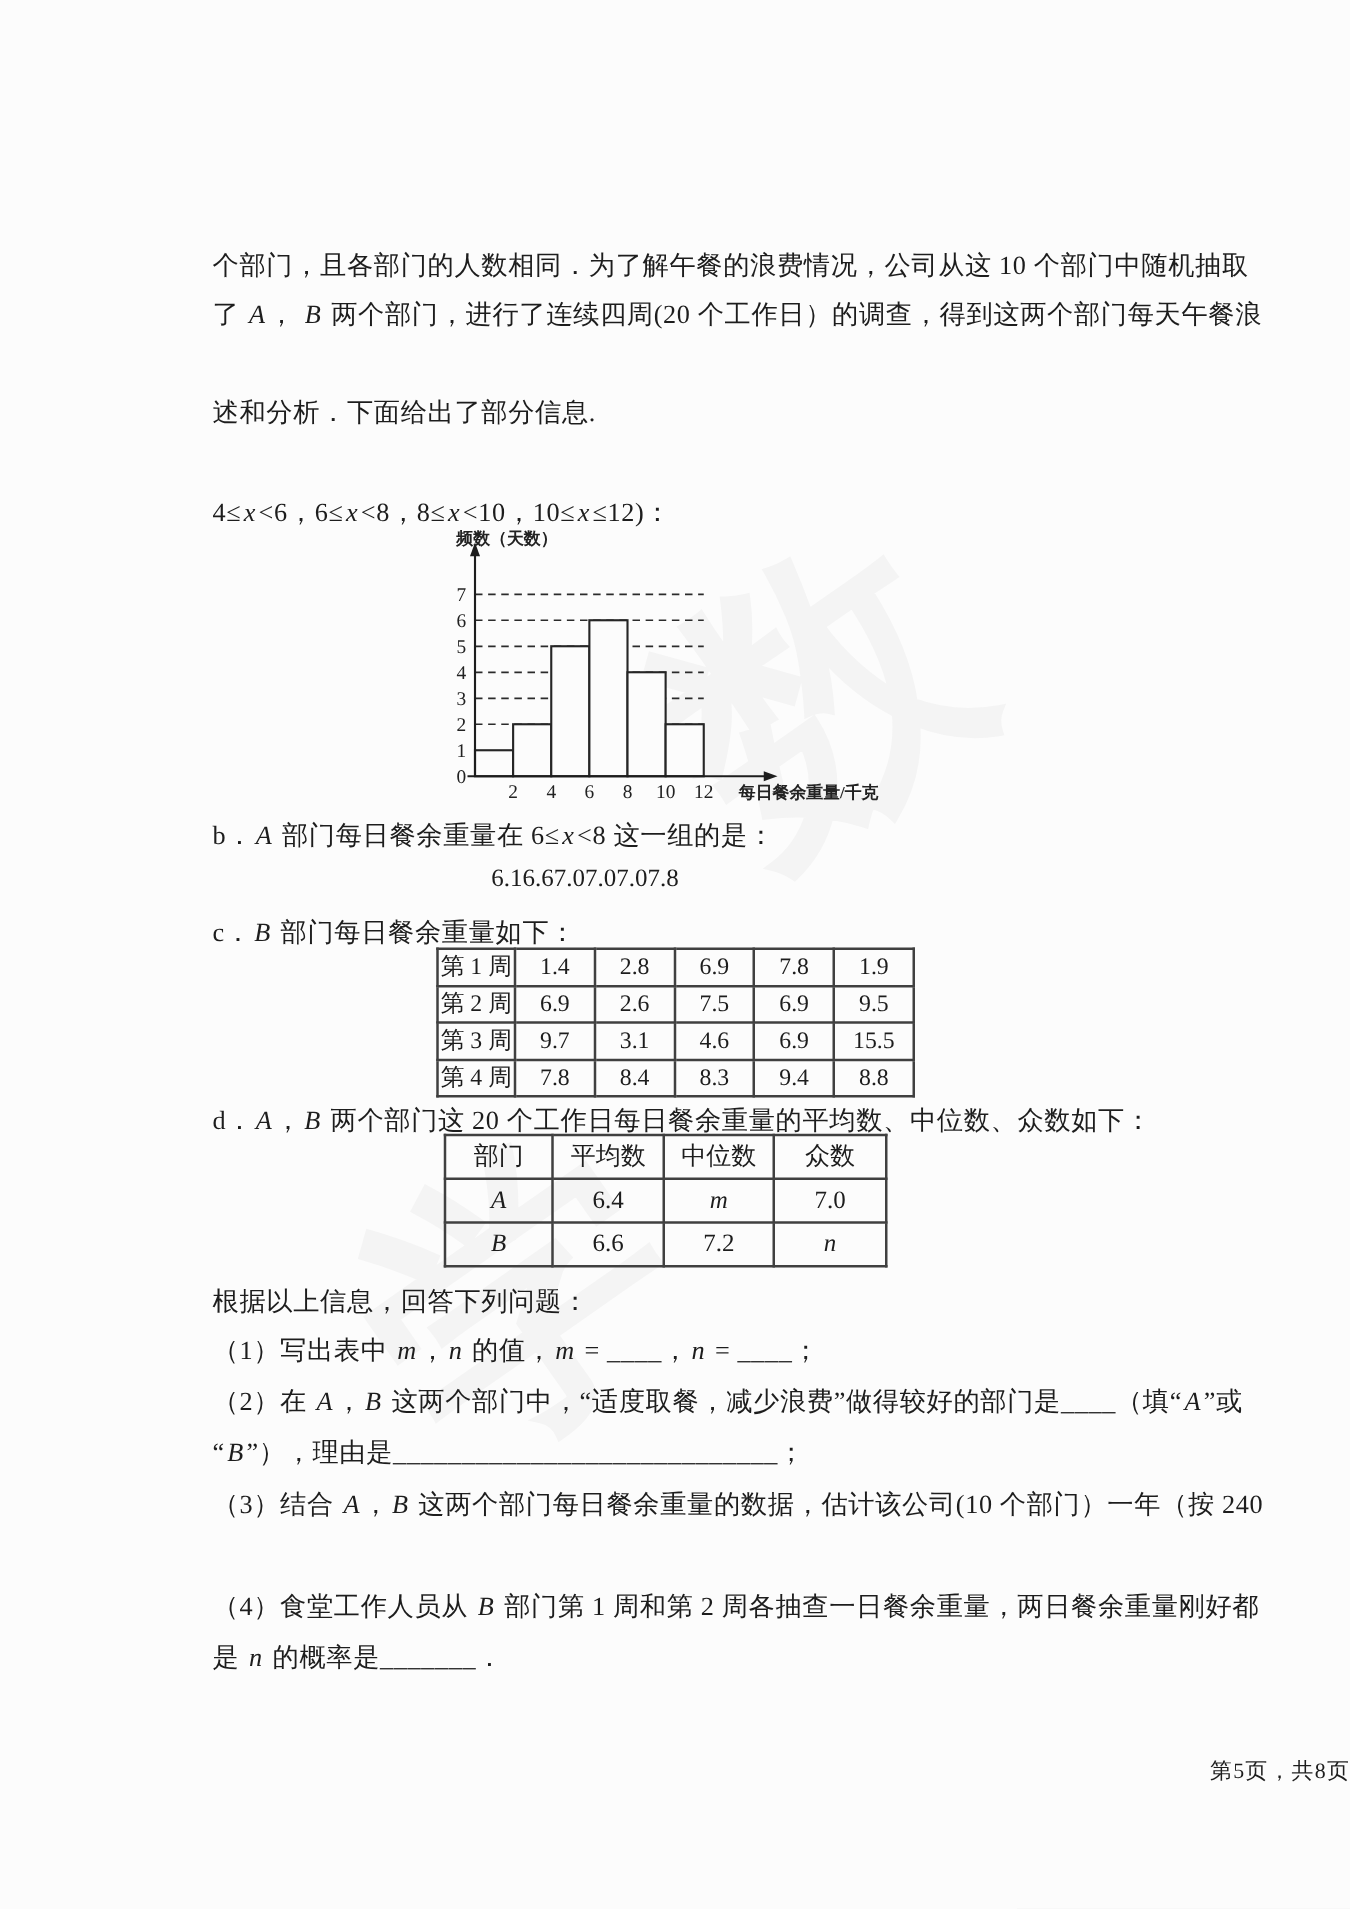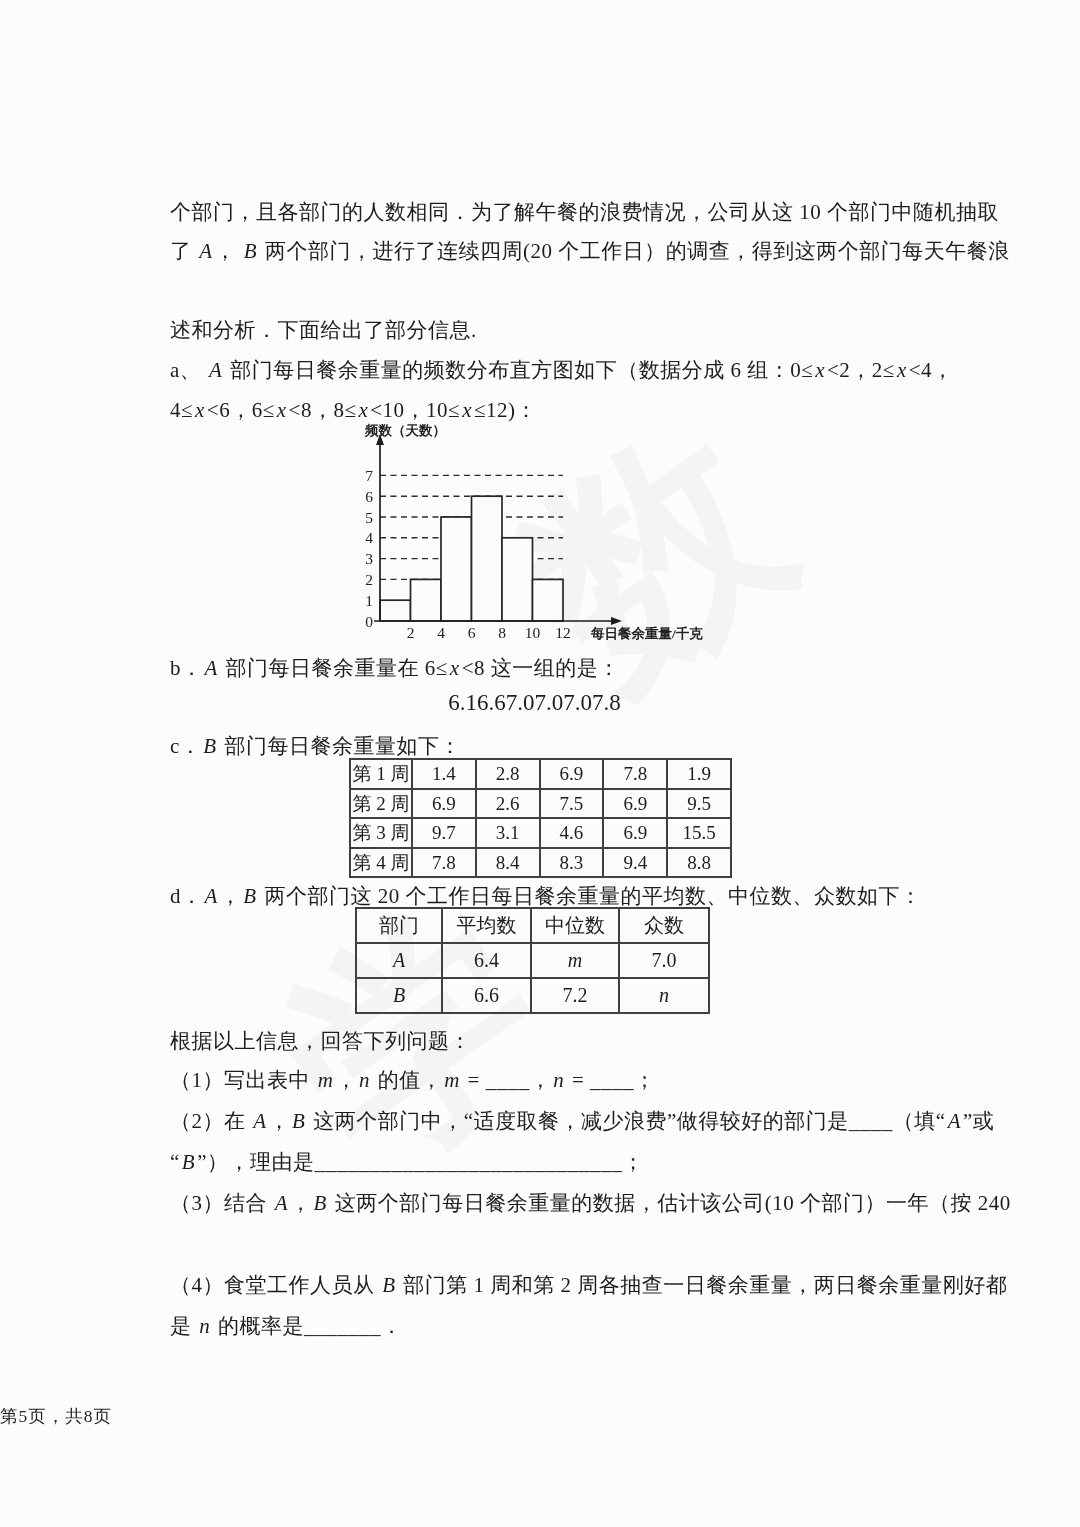--- a/index.html
+++ b/index.html
@@ -10,54 +10,53 @@
     font-family:"Liberation Serif","DejaVu Serif",serif;
   }
   .tl{
     position:absolute; left:170px; width:748px; height:27px;
     font-size:21px; line-height:27px; white-space:nowrap;
     letter-spacing:0.5px;
   }
   .tl i{font-style:italic; padding:0 2px; font-family:"Liberation Serif","DejaVu Serif",serif;}
   #groupvals{
     position:absolute; left:393px; top:691px; width:283px;
-    display:flex; justify-content:center;
-    font-size:23px; line-height:24px;
+    display:flex; justify-content:flex-start;
+    font-size:20px; line-height:24px;
   }
   table{border-collapse:collapse; table-layout:fixed; position:absolute; background:transparent;}
   td,th{border:2px solid #404040; text-align:center; padding:0; font-weight:normal; overflow:hidden;}
   #weektable{left:349px; top:758px; width:381px; font-size:19px;}
   #weektable td{height:27.5px; line-height:27.5px;}
   #statstable{left:355px; top:907px; width:353px; font-size:20px;}
   #statstable td,#statstable th{height:33px; line-height:33px;}
   #statstable i,#weektable i{font-style:italic;}
   #histogram{position:absolute; left:335px; top:422px;}
   #histogram text{font-family:"Liberation Serif","DejaVu Serif",serif; fill:#222;}
   .axis-title{font-weight:bold;}
   #footer{
     position:absolute; left:0; top:1404px; width:1080px;
-    text-align:left; font-size:17.5px; letter-spacing:1px;
+    text-align:right; font-size:17.5px; letter-spacing:1px;
   }
   .wm{
     position:absolute; font-size:235px; color:rgba(110,110,110,0.055);
     transform:rotate(-35deg); pointer-events:none; font-weight:bold;
   }
 </style>
 </head>
 <body>
 
 <div id="page">
 
   <div class="wm" style="left:540px; top:400px;">数</div>
   <div class="wm" style="left:300px; top:880px;">学</div>
 
   <div class="tl" style="top:199px"><span>个部门，且各部门的人数相同．为了解午餐的浪费情况，公司从这 10 个部门中随机抽取</span></div>
   <div class="tl" style="top:238px"><span>了 </span><i>A</i><span>， </span><i>B</i><span> 两个部门，进行了连续四周(20 个工作日）的调查，得到这两个部门每天午餐浪</span></div>
   <div class="tl" style="top:317px"><span>述和分析．下面给出了部分信息.</span></div>
-  <div class="tl" style="top:357px"><span>a、 </span><i>A</i><span> 部门每日餐余重量的频数分布直方图如下（数据分成 6 组：0≤</span><i>x</i><span>&lt;2，2≤</span><i>x</i><span>&lt;4，</span></div>
   <div class="tl" style="top:397px"><span>4≤</span><i>x</i><span>&lt;6，6≤</span><i>x</i><span>&lt;8，8≤</span><i>x</i><span>&lt;10，10≤</span><i>x</i><span>≤12)：</span></div>
   <div class="tl" style="top:655px"><span>b．</span><i>A</i><span> 部门每日餐余重量在 6≤</span><i>x</i><span>&lt;8 这一组的是：</span></div>
   <div class="tl" style="top:733px"><span>c．</span><i>B</i><span> 部门每日餐余重量如下：</span></div>
   <div class="tl" style="top:883px"><span>d．</span><i>A</i><span>，</span><i>B</i><span> 两个部门这 20 个工作日每日餐余重量的平均数、中位数、众数如下：</span></div>
   <div class="tl" style="top:1028px"><span>根据以上信息，回答下列问题：</span></div>
   <div class="tl" style="top:1067px"><span>（1）写出表中 </span><i>m</i><span>，</span><i>n</i><span> 的值，</span><i>m</i><span> = ____，</span><i>n</i><span> = ____；</span></div>
   <div class="tl" style="top:1108px"><span>（2）在 </span><i>A</i><span>，</span><i>B</i><span> 这两个部门中，“适度取餐，减少浪费”做得较好的部门是____（填“</span><i>A</i><span>”或</span></div>
   <div class="tl" style="top:1149px"><span>“</span><i>B</i><span>”），理由是____________________________；</span></div>
   <div class="tl" style="top:1190px"><span>（3）结合 </span><i>A</i><span>，</span><i>B</i><span> 这两个部门每日餐余重量的数据，估计该公司(10 个部门）一年（按 240</span></div>
   <div class="tl" style="top:1272px"><span>（4）食堂工作人员从 </span><i>B</i><span> 部门第 1 周和第 2 周各抽查一日餐余重量，两日餐余重量刚好都</span></div>

